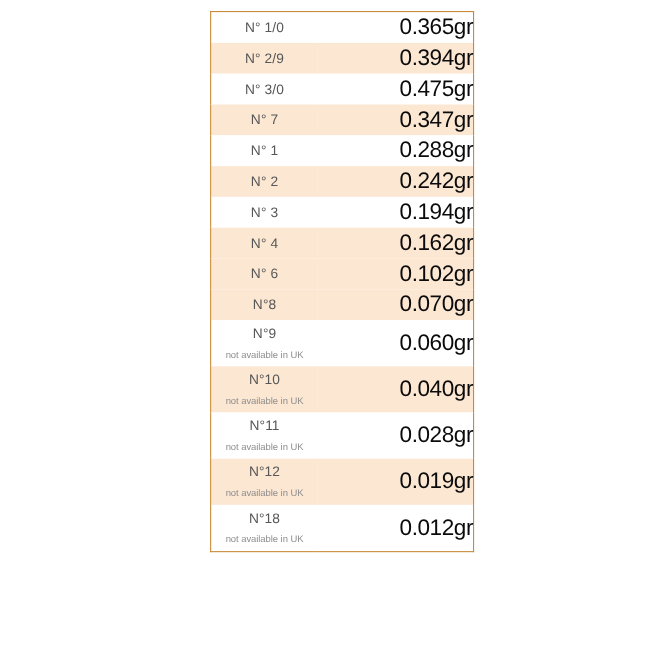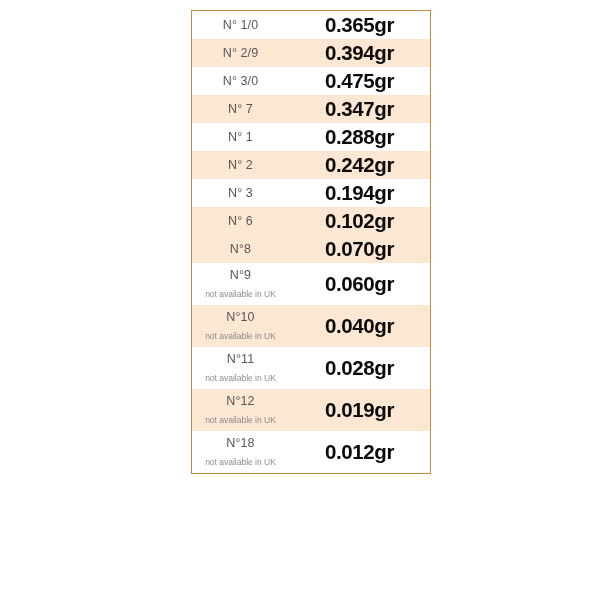--- a/index.html
+++ b/index.html
@@ -73,23 +73,23 @@
     color: #8d8d8d;
     line-height: 1.25;
     margin-top: 6px;
     white-space: nowrap;
     letter-spacing: -0.05px;
   }
 
   
   td.value-cell {
     width: 141px;
-    text-align: center;
+    text-align: right;
     color: #0b0b0b;
-    font-weight: bold;
+    font-weight: normal;
     font-size: 20.5px;
     line-height: 1;
     padding: 4px 2px;
     letter-spacing: -0.4px;
     font-family: "Liberation Sans", sans-serif;
   }
 
   
   tr.single td { height: 28px; }
   tr.dual td   { height: 42px; }
@@ -137,20 +137,26 @@
           <td class="value-cell">0.242gr</td>
         </tr>
         <tr class="single">
           <td class="label-cell">
             <span class="sz-name">N° 3</span>
           </td>
           <td class="value-cell">0.194gr</td>
         </tr>
         <tr class="striped single">
           <td class="label-cell">
+            <span class="sz-name">N° 4</span>
+          </td>
+          <td class="value-cell">0.162gr</td>
+        </tr>
+        <tr class="striped single">
+          <td class="label-cell">
             <span class="sz-name">N° 6</span>
           </td>
           <td class="value-cell">0.102gr</td>
         </tr>
         <tr class="striped single">
           <td class="label-cell">
             <span class="sz-name">N°8</span>
           </td>
           <td class="value-cell">0.070gr</td>
         </tr>

